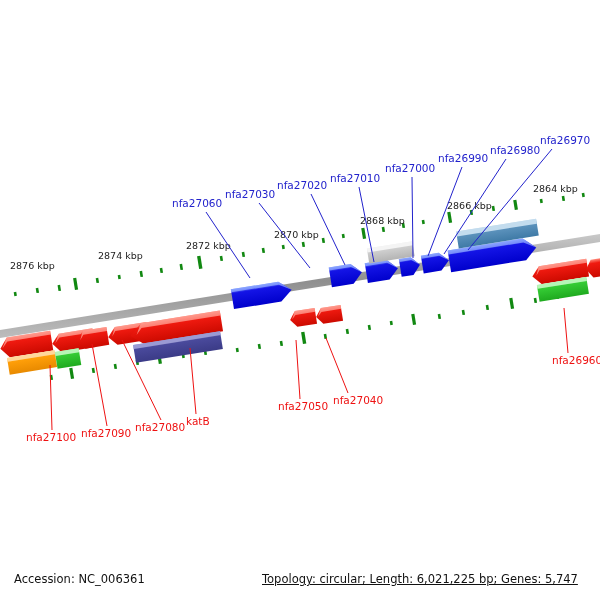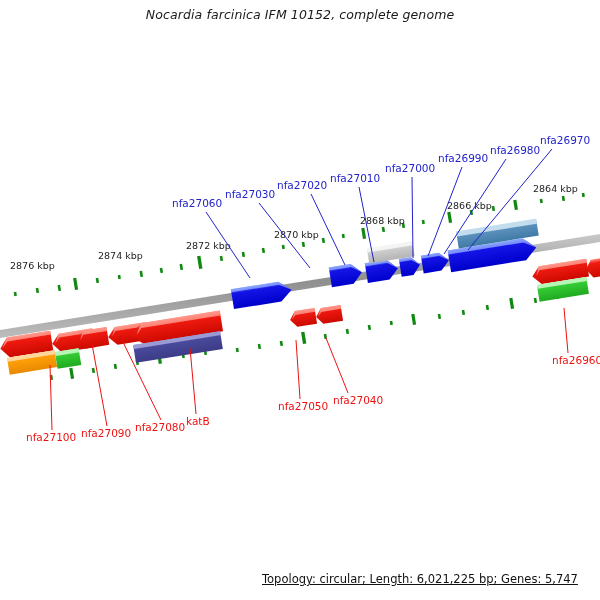--- a/index.html
+++ b/index.html
@@ -62,21 +62,20 @@
     font-size: 9.5px;
     fill: #222222;
     font-family: "DejaVu Sans", sans-serif;
   }
 </style>
 </head>
 <body>
 
 <div id="stage">
 
-  <div class="title">Nocardia farcinica IFM 10152, complete genome</div>
 
   <svg class="map" viewBox="0 0 600 600">
     <defs>
       <linearGradient id="gBlue" x1="0" y1="0" x2="0" y2="1">
         <stop offset="0%" stop-color="#7b9bff"></stop>
         <stop offset="22%" stop-color="#1414e6"></stop>
         <stop offset="100%" stop-color="#0000cc"></stop>
       </linearGradient>
       <linearGradient id="gRed" x1="0" y1="0" x2="0" y2="1">
         <stop offset="0%" stop-color="#ff8b7b"></stop>
@@ -332,15 +331,16 @@
       <text class="lbl-red" x="26" y="441">nfa27100</text>
       <text class="lbl-red" x="81" y="437">nfa27090</text>
       <text class="lbl-red" x="135" y="431">nfa27080</text>
       <text class="lbl-red" x="186" y="425">katB</text>
       <text class="lbl-red" x="278" y="410">nfa27050</text>
       <text class="lbl-red" x="333" y="404">nfa27040</text>
       <text class="lbl-red" x="552" y="364">nfa26960</text>
     </g>
   </svg>
 
+  <div class="footer-left">Accession: NC_006361</div>
   <div class="footer-right">Topology: circular; Length: 6,021,225 bp; Genes: 5,747</div>
 
 </div>
 
 </body></html>

